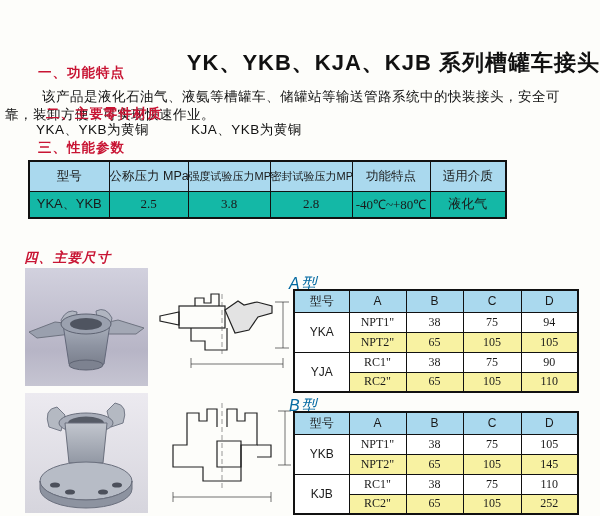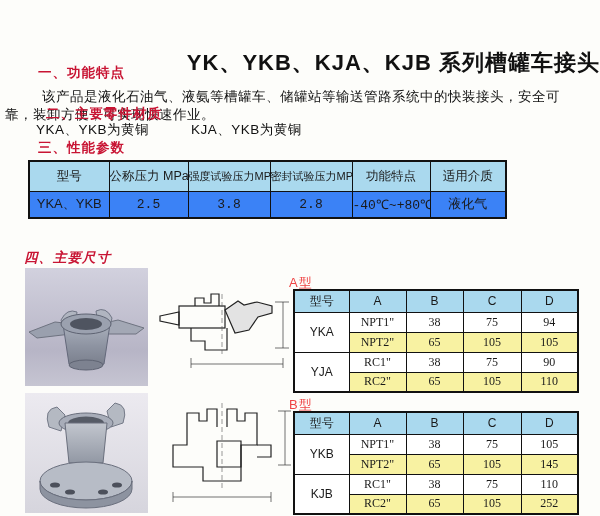--- a/index.html
+++ b/index.html
@@ -38,26 +38,26 @@
     border:2px solid #111;
     font-size:13px;
   }
   .perf-table td {
     border:1px solid #111;
     text-align:center; vertical-align:middle;
     overflow:hidden; white-space:nowrap;
   }
   .perf-table tr.hd td { background:#aad9ee; height:30px; font-size:12.5px; }
   .perf-table tr.hd td.narrow { font-size:11px; }
-  .perf-table tr.r1 td { background:#3b82f6; height:27px; }
+  .perf-table tr.r1 td { background:#14b8a6; height:27px; }
   .perf-table tr.r2 td { background:#f8f2a2; height:27px; }
-  .num { font-family:Liberation Mono, monospace; }
+  .num { font-family:Liberation Serif, serif; }
 
   
-  .dim-label { font-size:13px; color:#ef4444; letter-spacing:1px; }
+  .dim-label { font-size:16px; color:#0369a1; letter-spacing:1px;font-style:italic; }
   #dim-label-a { top:274px; left:289px; }
   #dim-label-b { top:396px; left:289px; }
   .dim-table {
     width:284px; border:2px solid #111; font-size:12px;
   }
   #dim-table-a { top:289px; left:293px; }
   #dim-table-b { top:411px; left:293px; }
   .dim-table td {
     border:1px solid #111; text-align:center; vertical-align:middle;
     overflow:hidden; white-space:nowrap; height:20px;

